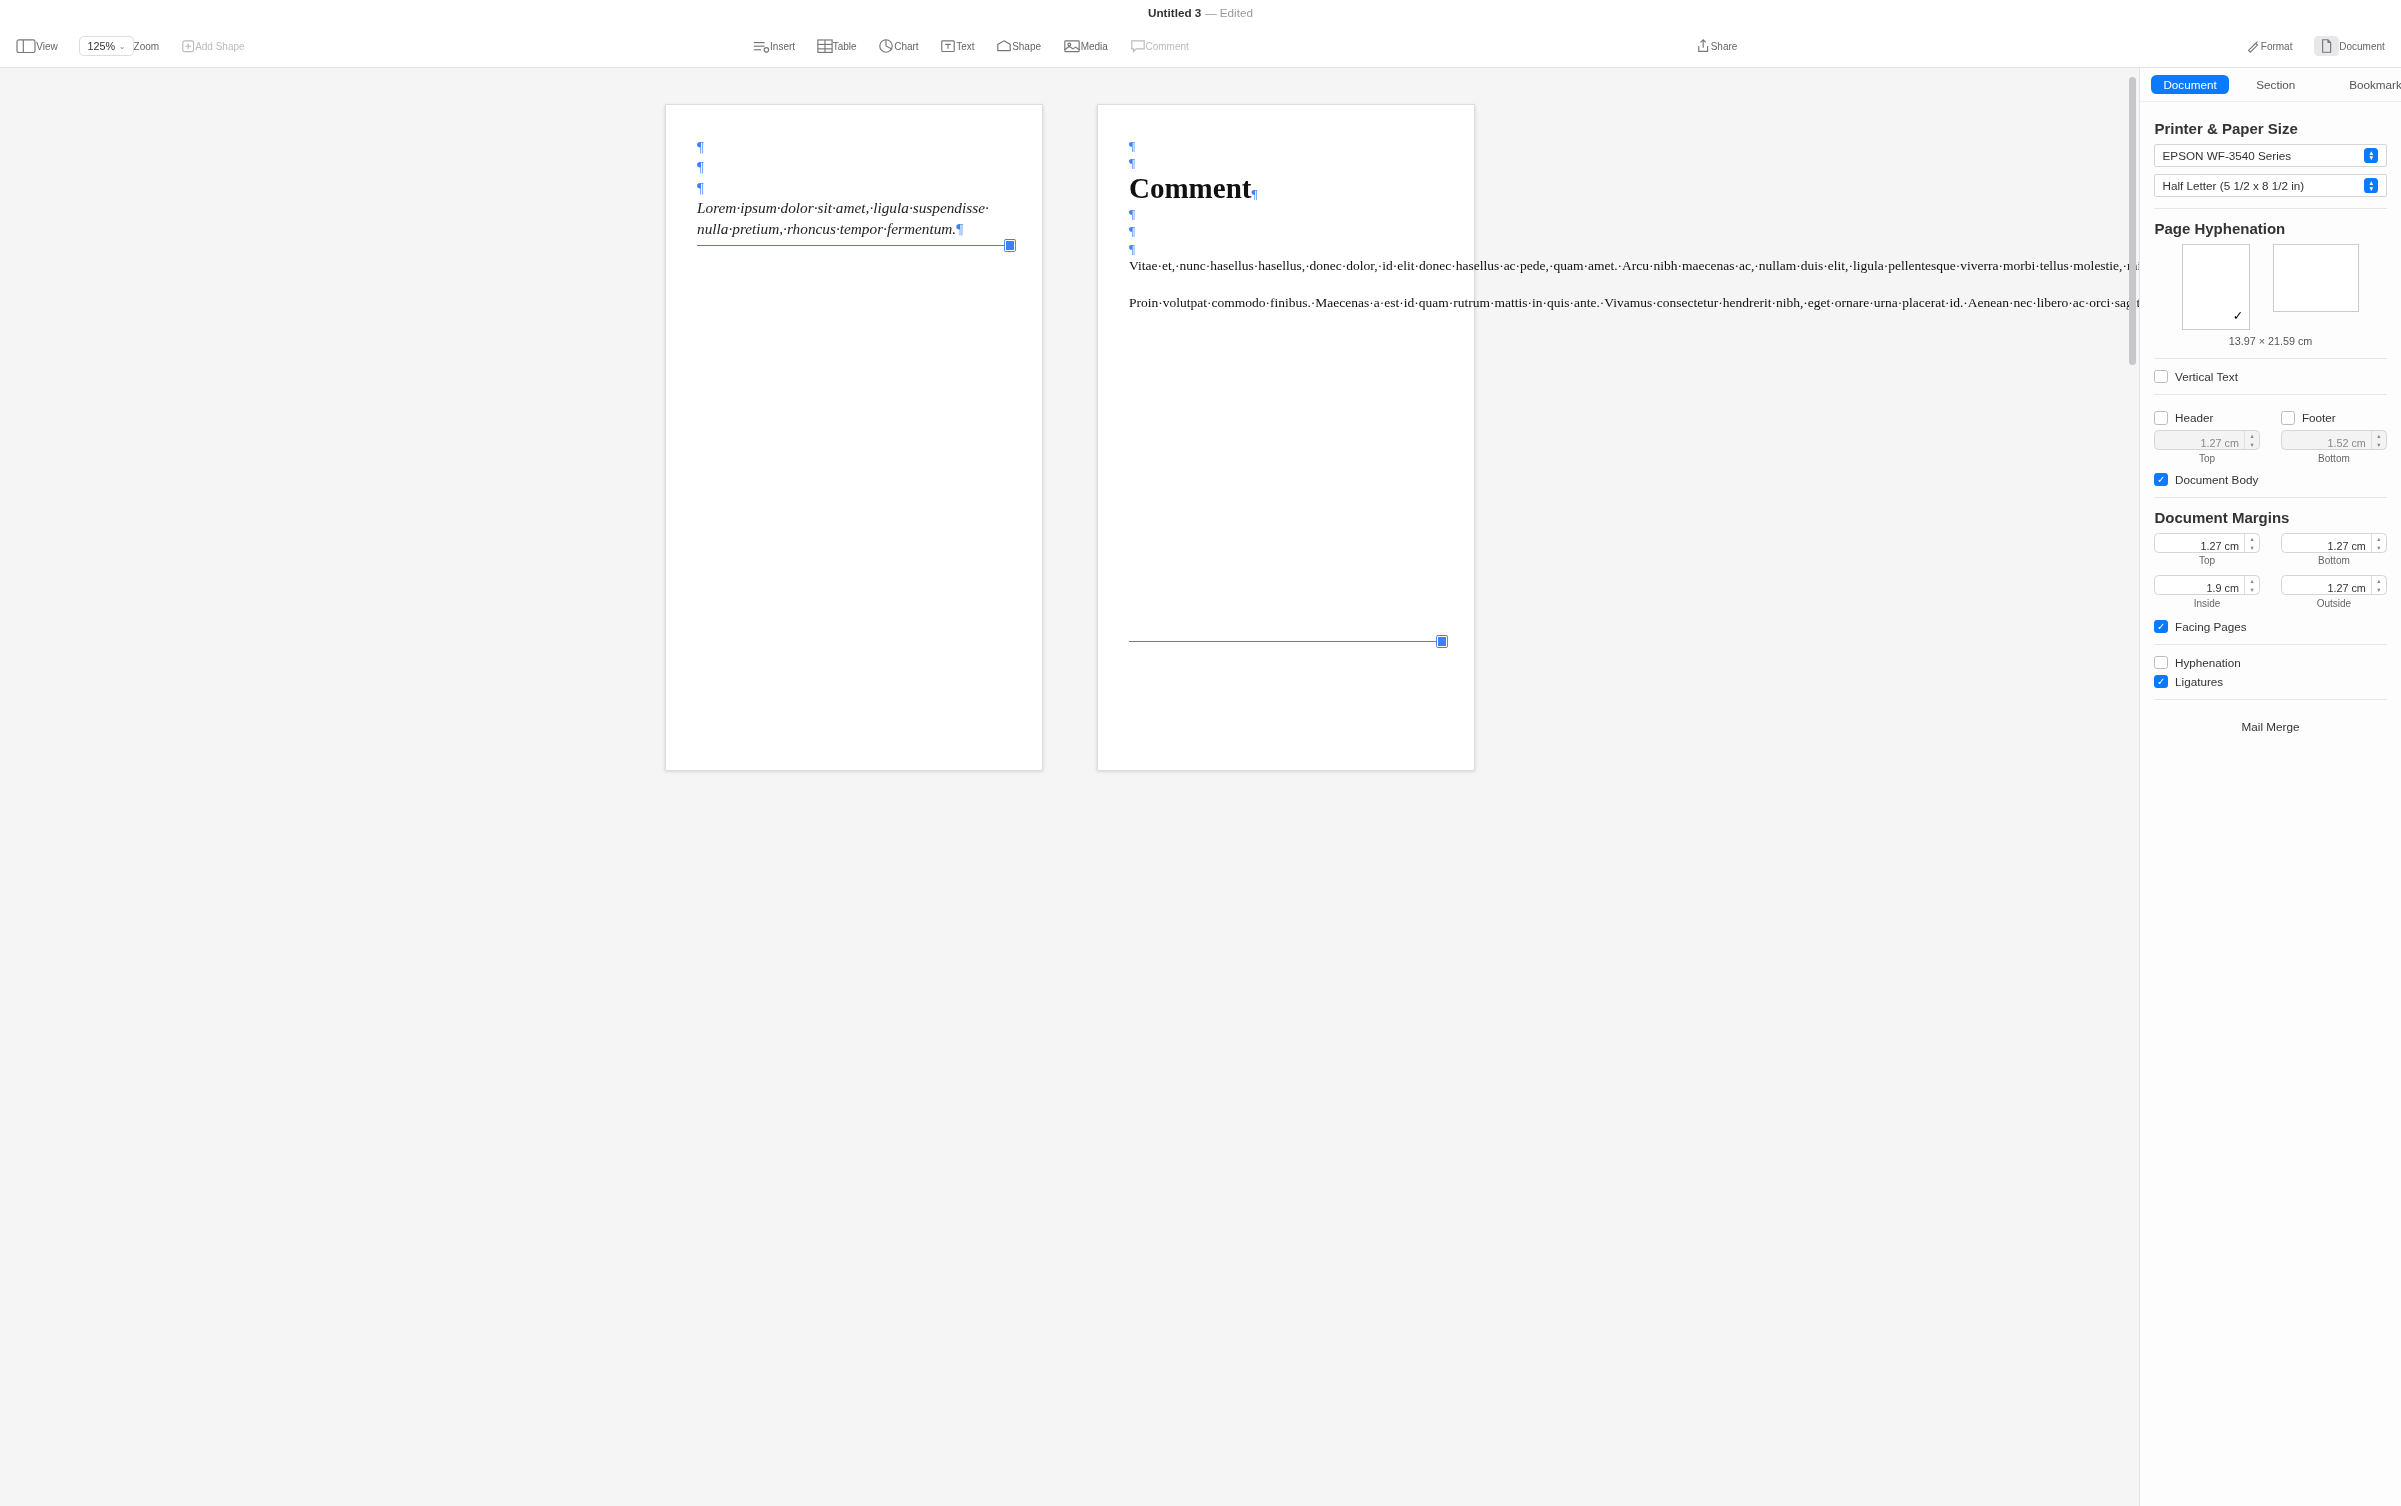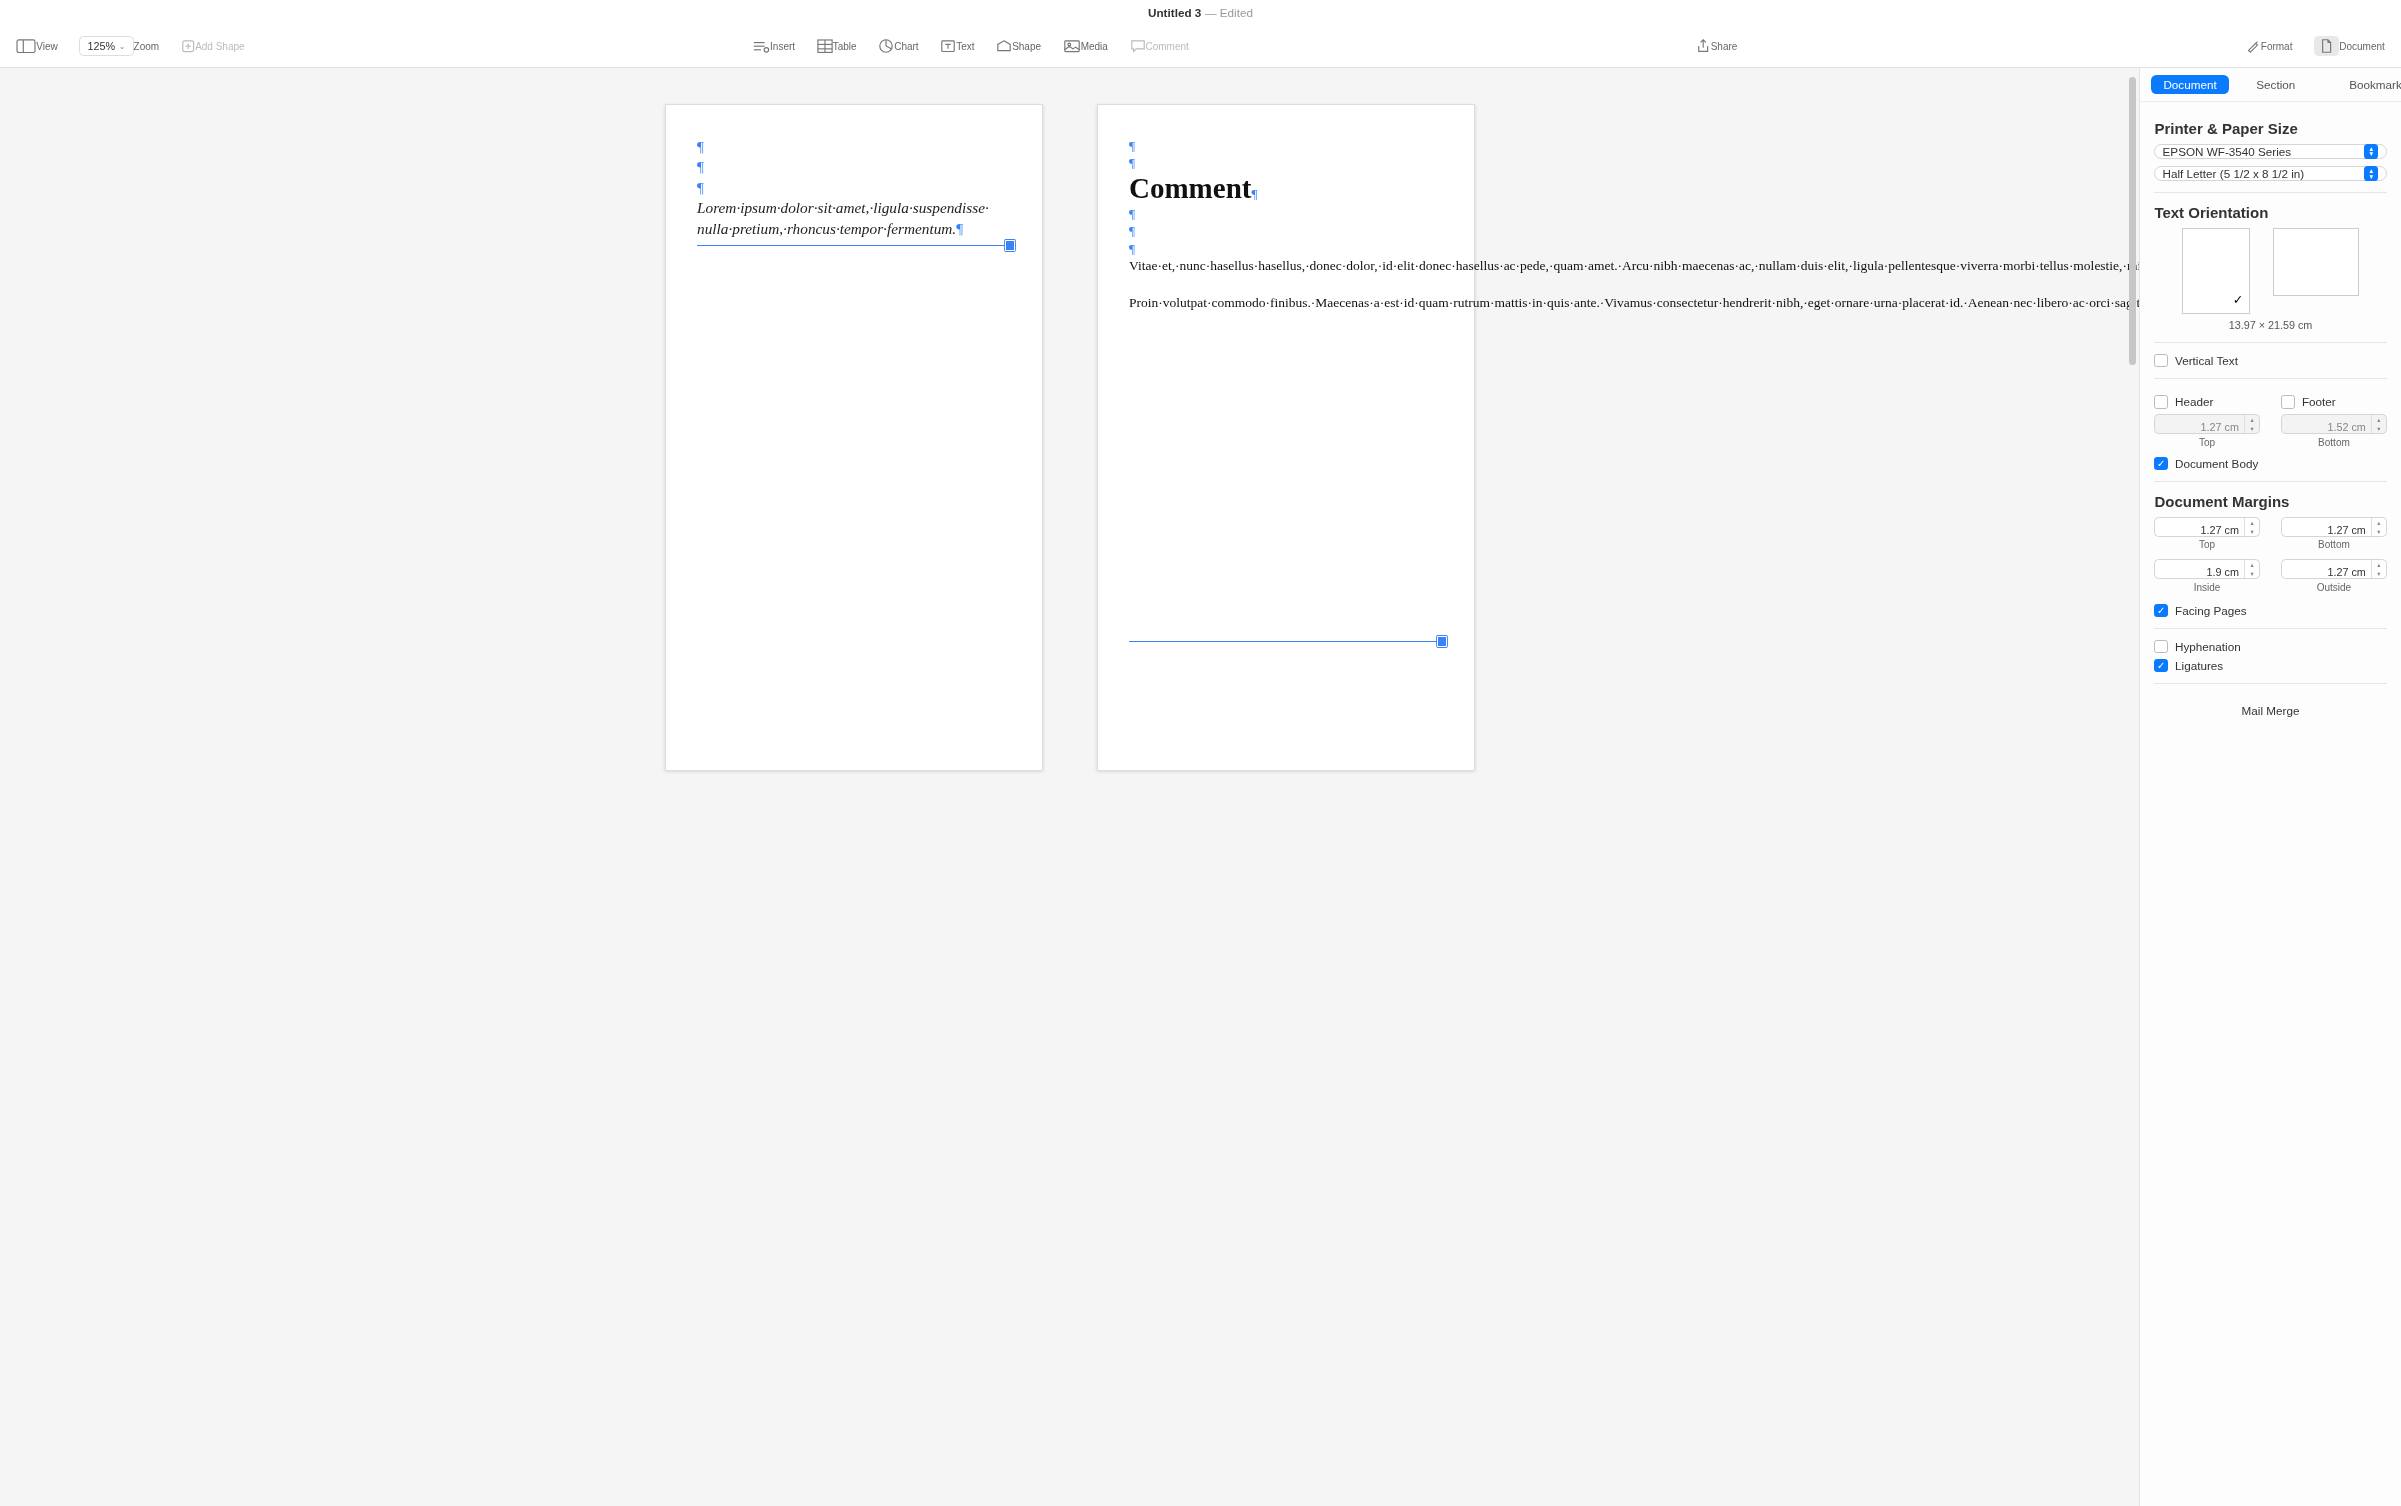--- a/index.html
+++ b/index.html
@@ -183,23 +183,23 @@
   .insp-sep { width:0.9px; height: 14.4px; background: #ddd; }
   .insp-body {
     flex: 1;
     overflow-y: auto;
     padding: 9px 14.4px 18px;
   }
   .sect-title { font-weight: 600; margin: 9px 0 7.2px; font-size: 15px;}
   .hr { height:0.9px; background: #e6e6e6; margin: 10.8px 0; }
   .select {
     width: 100%;
-    height: 15px;
+    height: 23px;
     border: 0.9px solid #d5d5d5;
-    border-radius: 9px;
+    border-radius: 2px;
     display: flex;
     align-items: center;
     padding: 0 7.2px;
     justify-content: space-between;
     margin-bottom: 7.2px;
     background: #fff;
   }
   .select .caret {
     width: 14.4px; height: 14.4px;
     background: #0a7aff;
@@ -479,21 +479,21 @@
       <div class="select">
         <span>Half Letter (5 1/2 x 8 1/2 in)</span>
         <span class="caret">
             <span>▴</span>
             <span>▾</span>
           </span>
       </div>
 
       <div class="hr"></div>
 
-      <div class="sect-title">Text Orientation</div>
+      <div class="sect-title">Page Hyphenation</div>
       <div class="orient-row">
         <div class="orient-box orient-portrait">
           <span class="orient-check">✓</span>
         </div>
         <div class="orient-box orient-landscape"></div>
       </div>
       <div class="orient-caption">13.97 × 21.59 cm</div>
 
       <div class="hr"></div>
 

